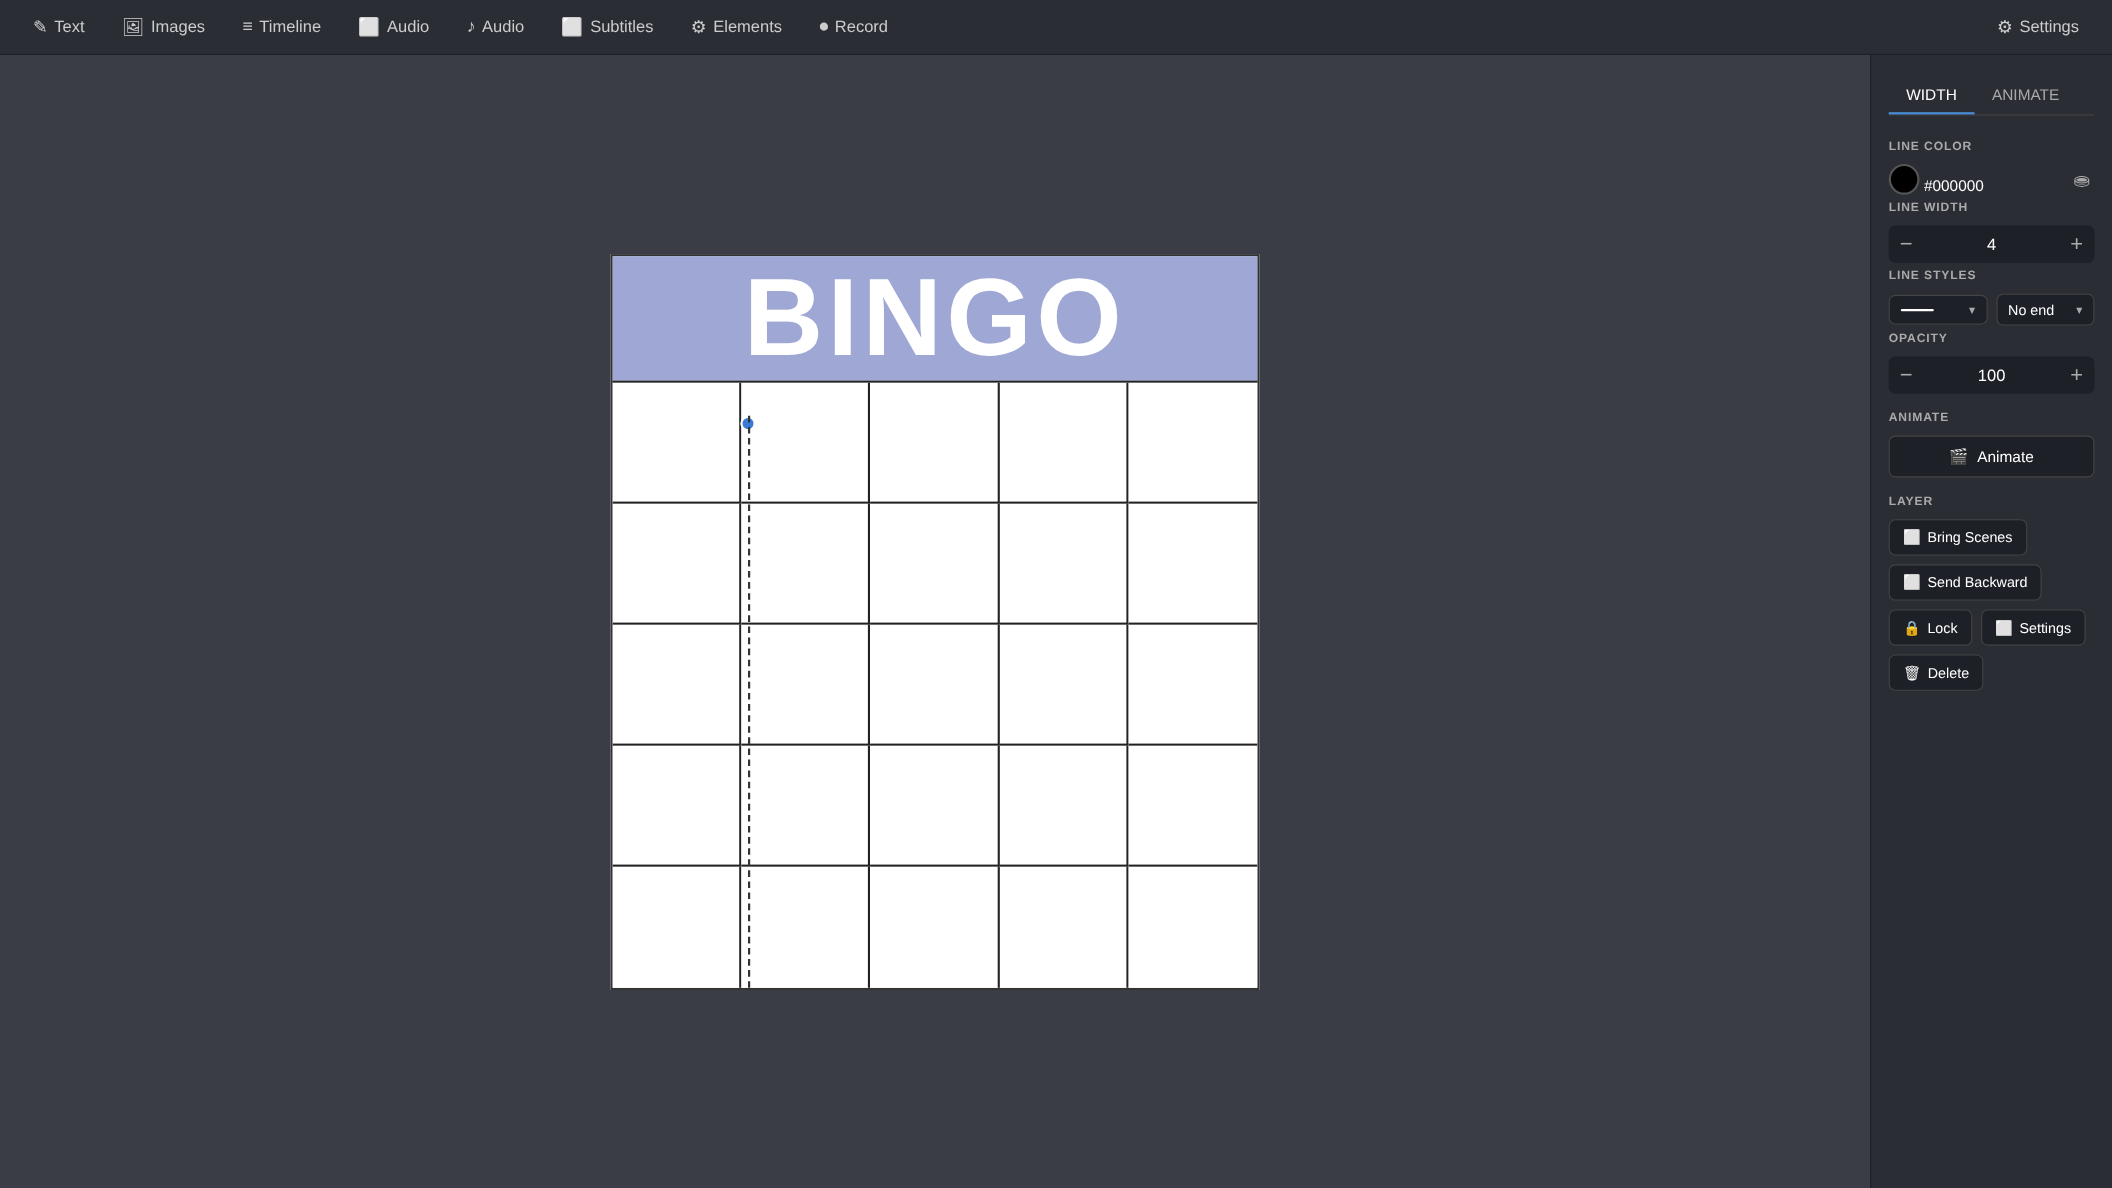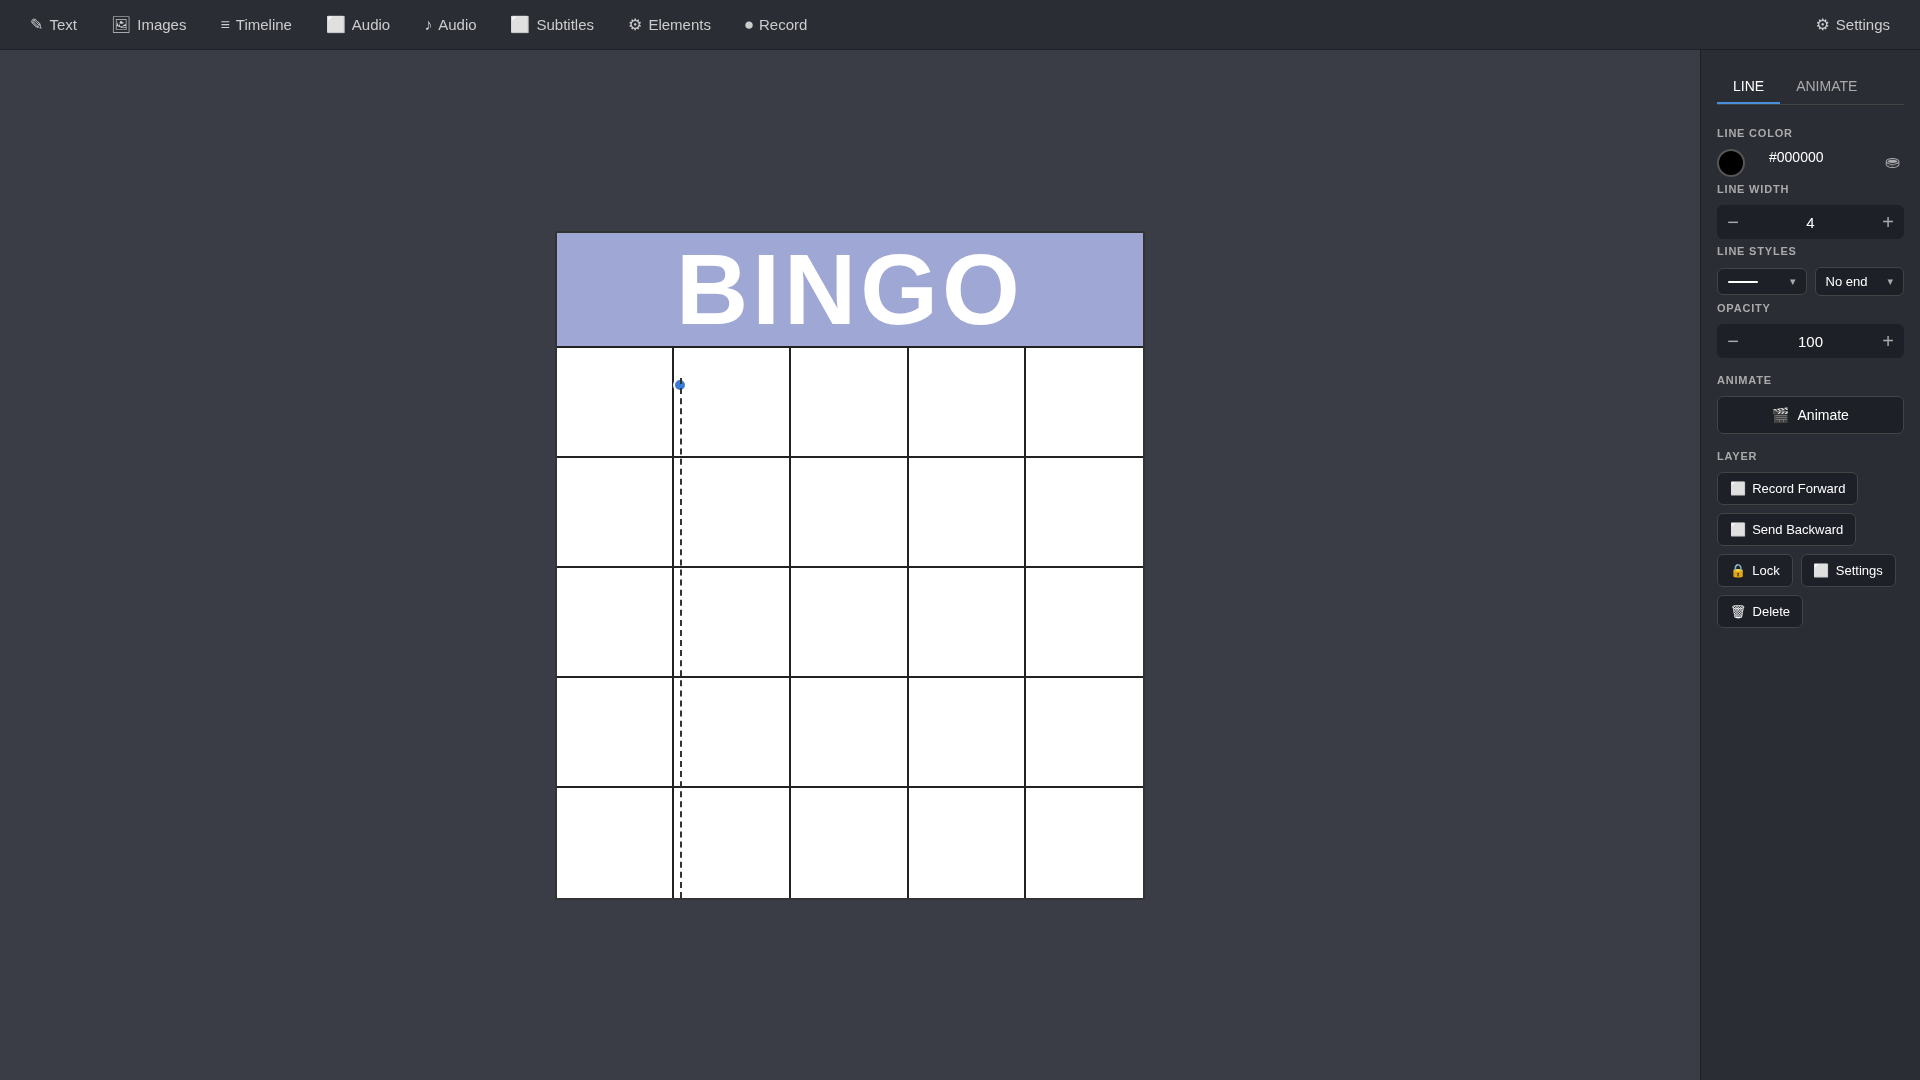--- a/index.html
+++ b/index.html
@@ -160,22 +160,22 @@
       font-weight: 600;
       color: #aaa;
       letter-spacing: 0.8px;
       text-transform: uppercase;
       margin-bottom: 10px;
       margin-top: 2px;
     }
 
     .color-row {
       display: flex;
-      align-items: flex-start;
-      gap: 24px;
+      align-items: flex-end;
+      gap: 4px;
       margin-bottom: 4px;
     }
     .color-swatch {
       width: 28px;
       height: 28px;
       border-radius: 50%;
       background: #000;
       border: 2px solid #555;
       cursor: pointer;
       flex-shrink: 0;
@@ -374,21 +374,21 @@
 
       <div class="dotted-line-dot"></div>
 
       <div class="dotted-line"></div>
     </div>
   </div>
 
   <div class="right-panel">
 
     <div class="tab-row">
-      <div class="tab active">LINE</div>
+      <div class="tab active">WIDTH</div>
       <div class="tab">ANIMATE</div>
     </div>
 
     <div class="section-label">LINE COLOR</div>
     <div class="color-row">
       <div class="color-swatch" style="background:#000000;"></div>
       <span class="color-value">#000000</span>
       <button class="eyedropper-btn" title="Pick color">⛂</button>
     </div>
 
@@ -424,21 +424,21 @@
         <span>🎬</span>
         <span>Animate</span>
       </button>
     </div>
 
     <div class="layer-section">
       <div class="section-label">LAYER</div>
       <div class="layer-actions">
         <button class="layer-btn">
           <span>⬜</span>
-          <span>Record Forward</span>
+          <span>Bring Scenes</span>
         </button>
         <button class="layer-btn">
           <span>⬜</span>
           <span>Send Backward</span>
         </button>
         <button class="layer-btn">
           <span>🔒</span>
           <span>Lock</span>
         </button>
         <button class="layer-btn">

